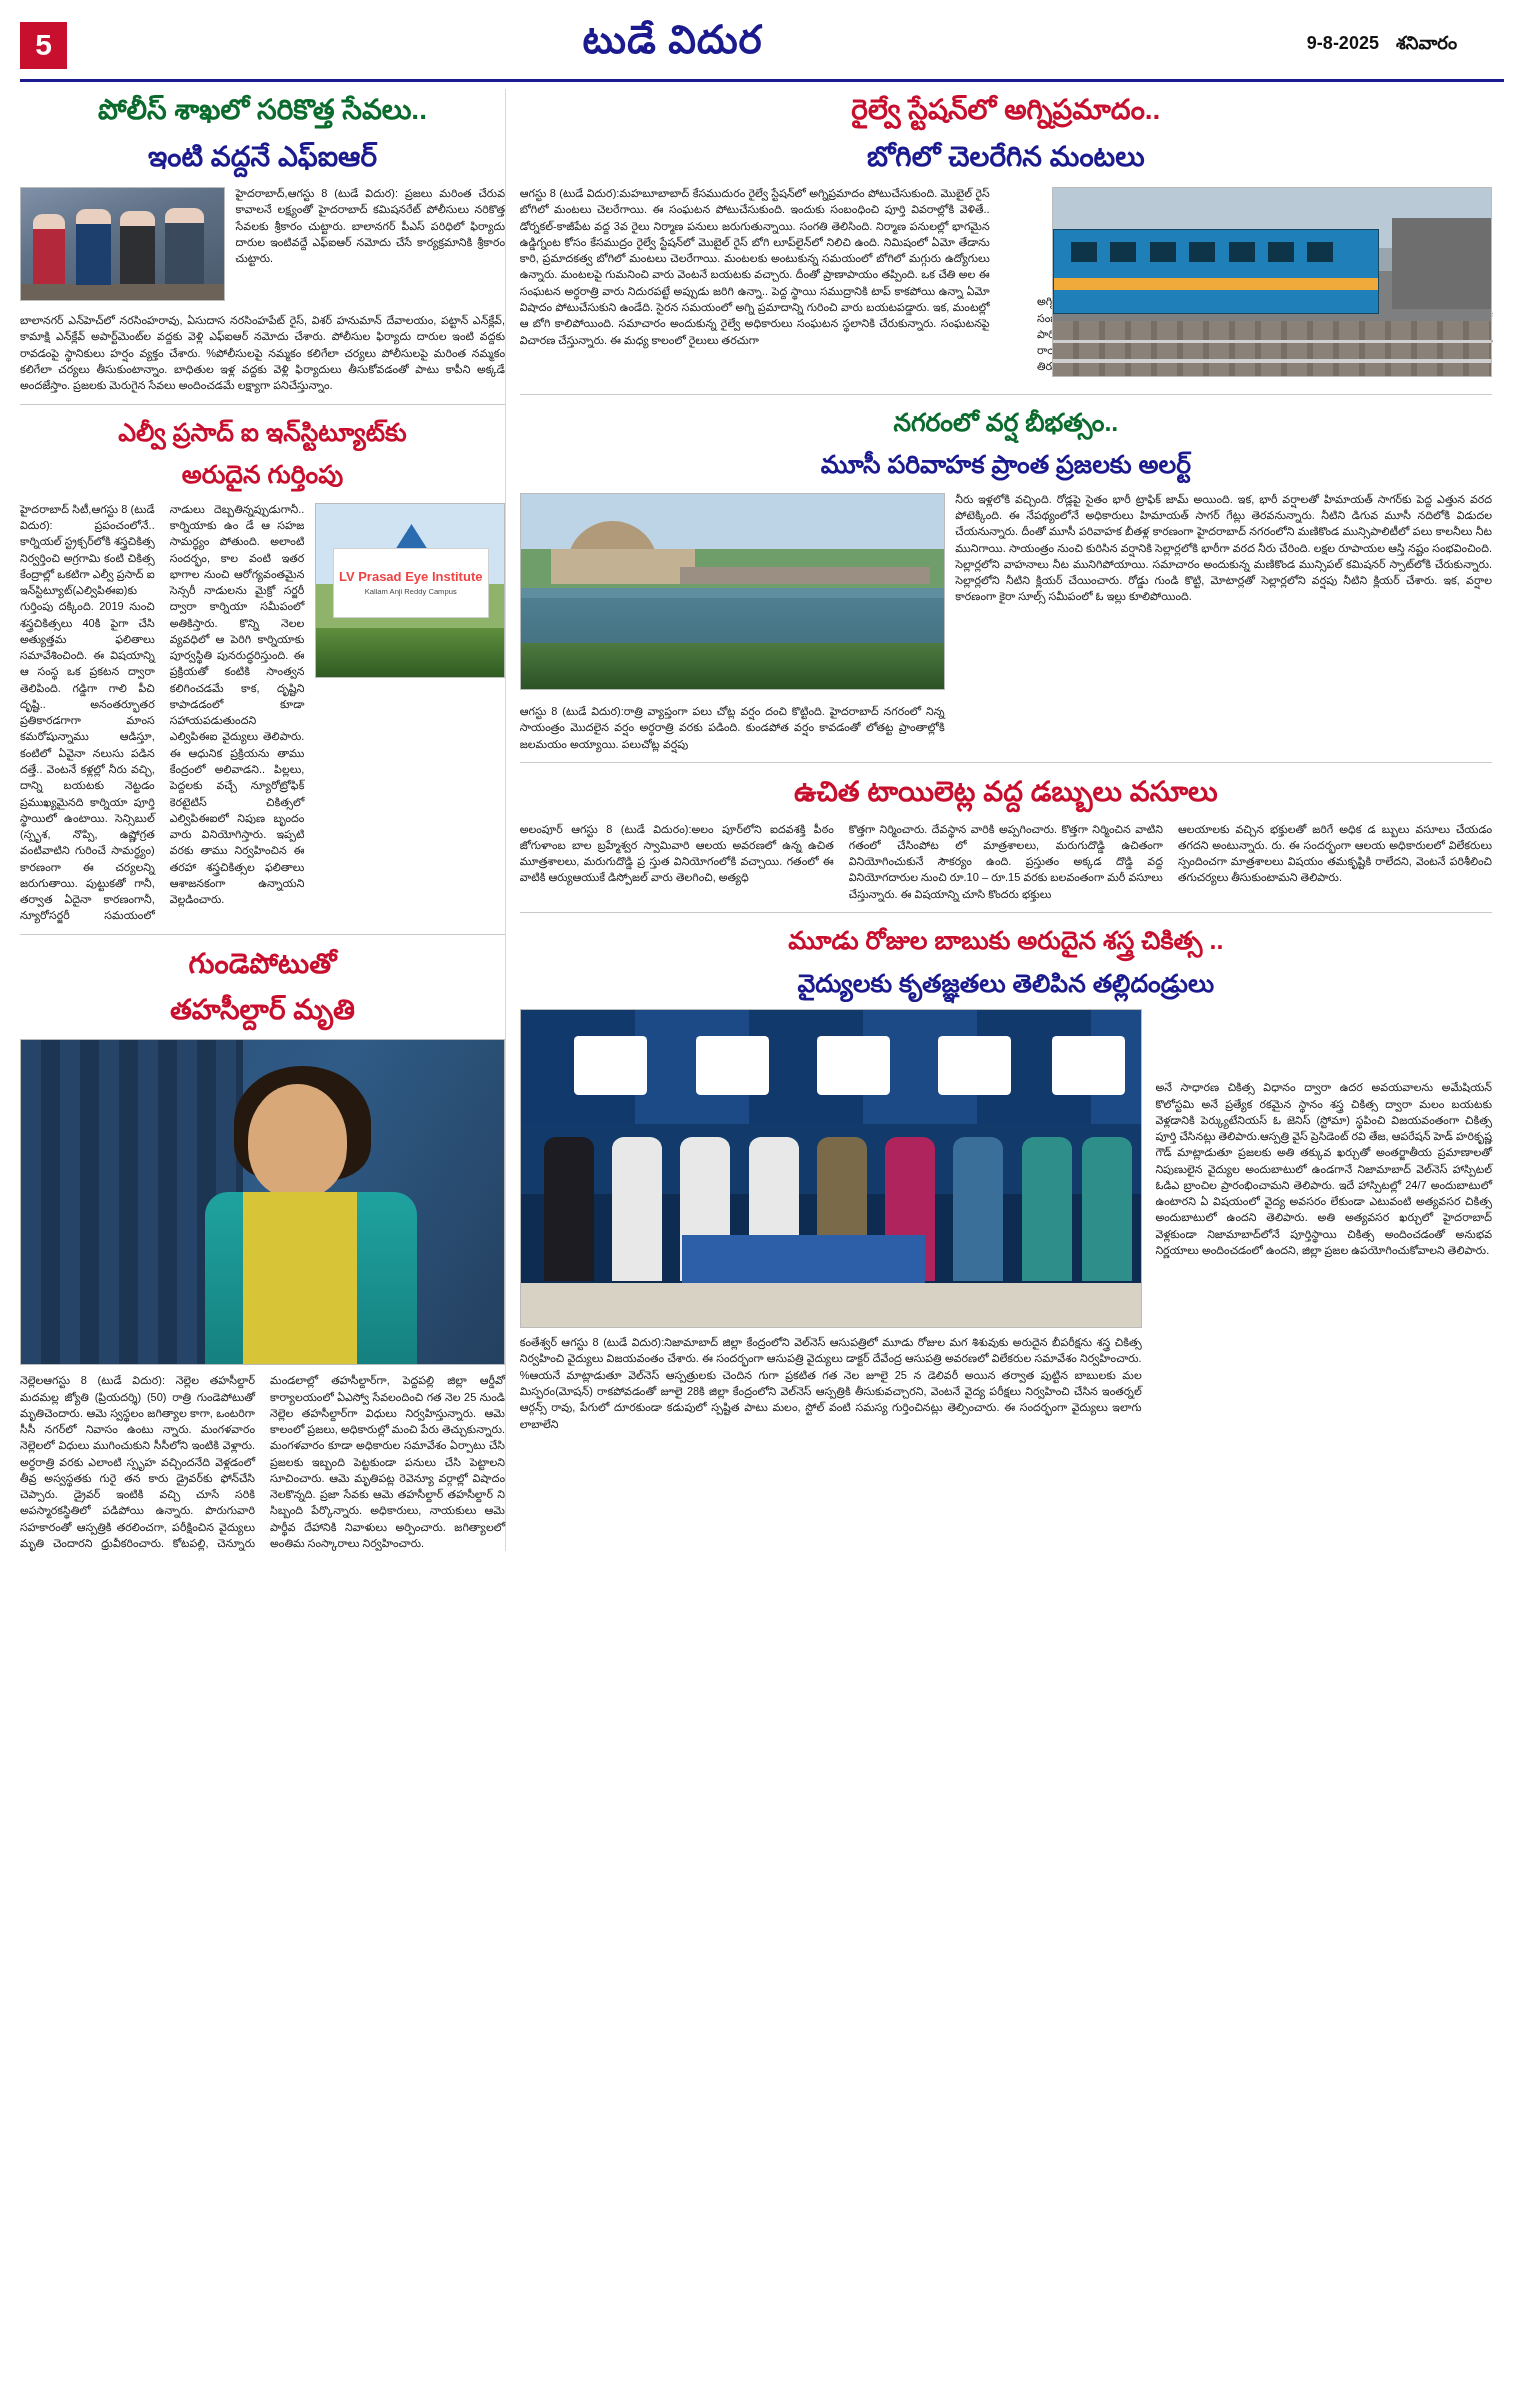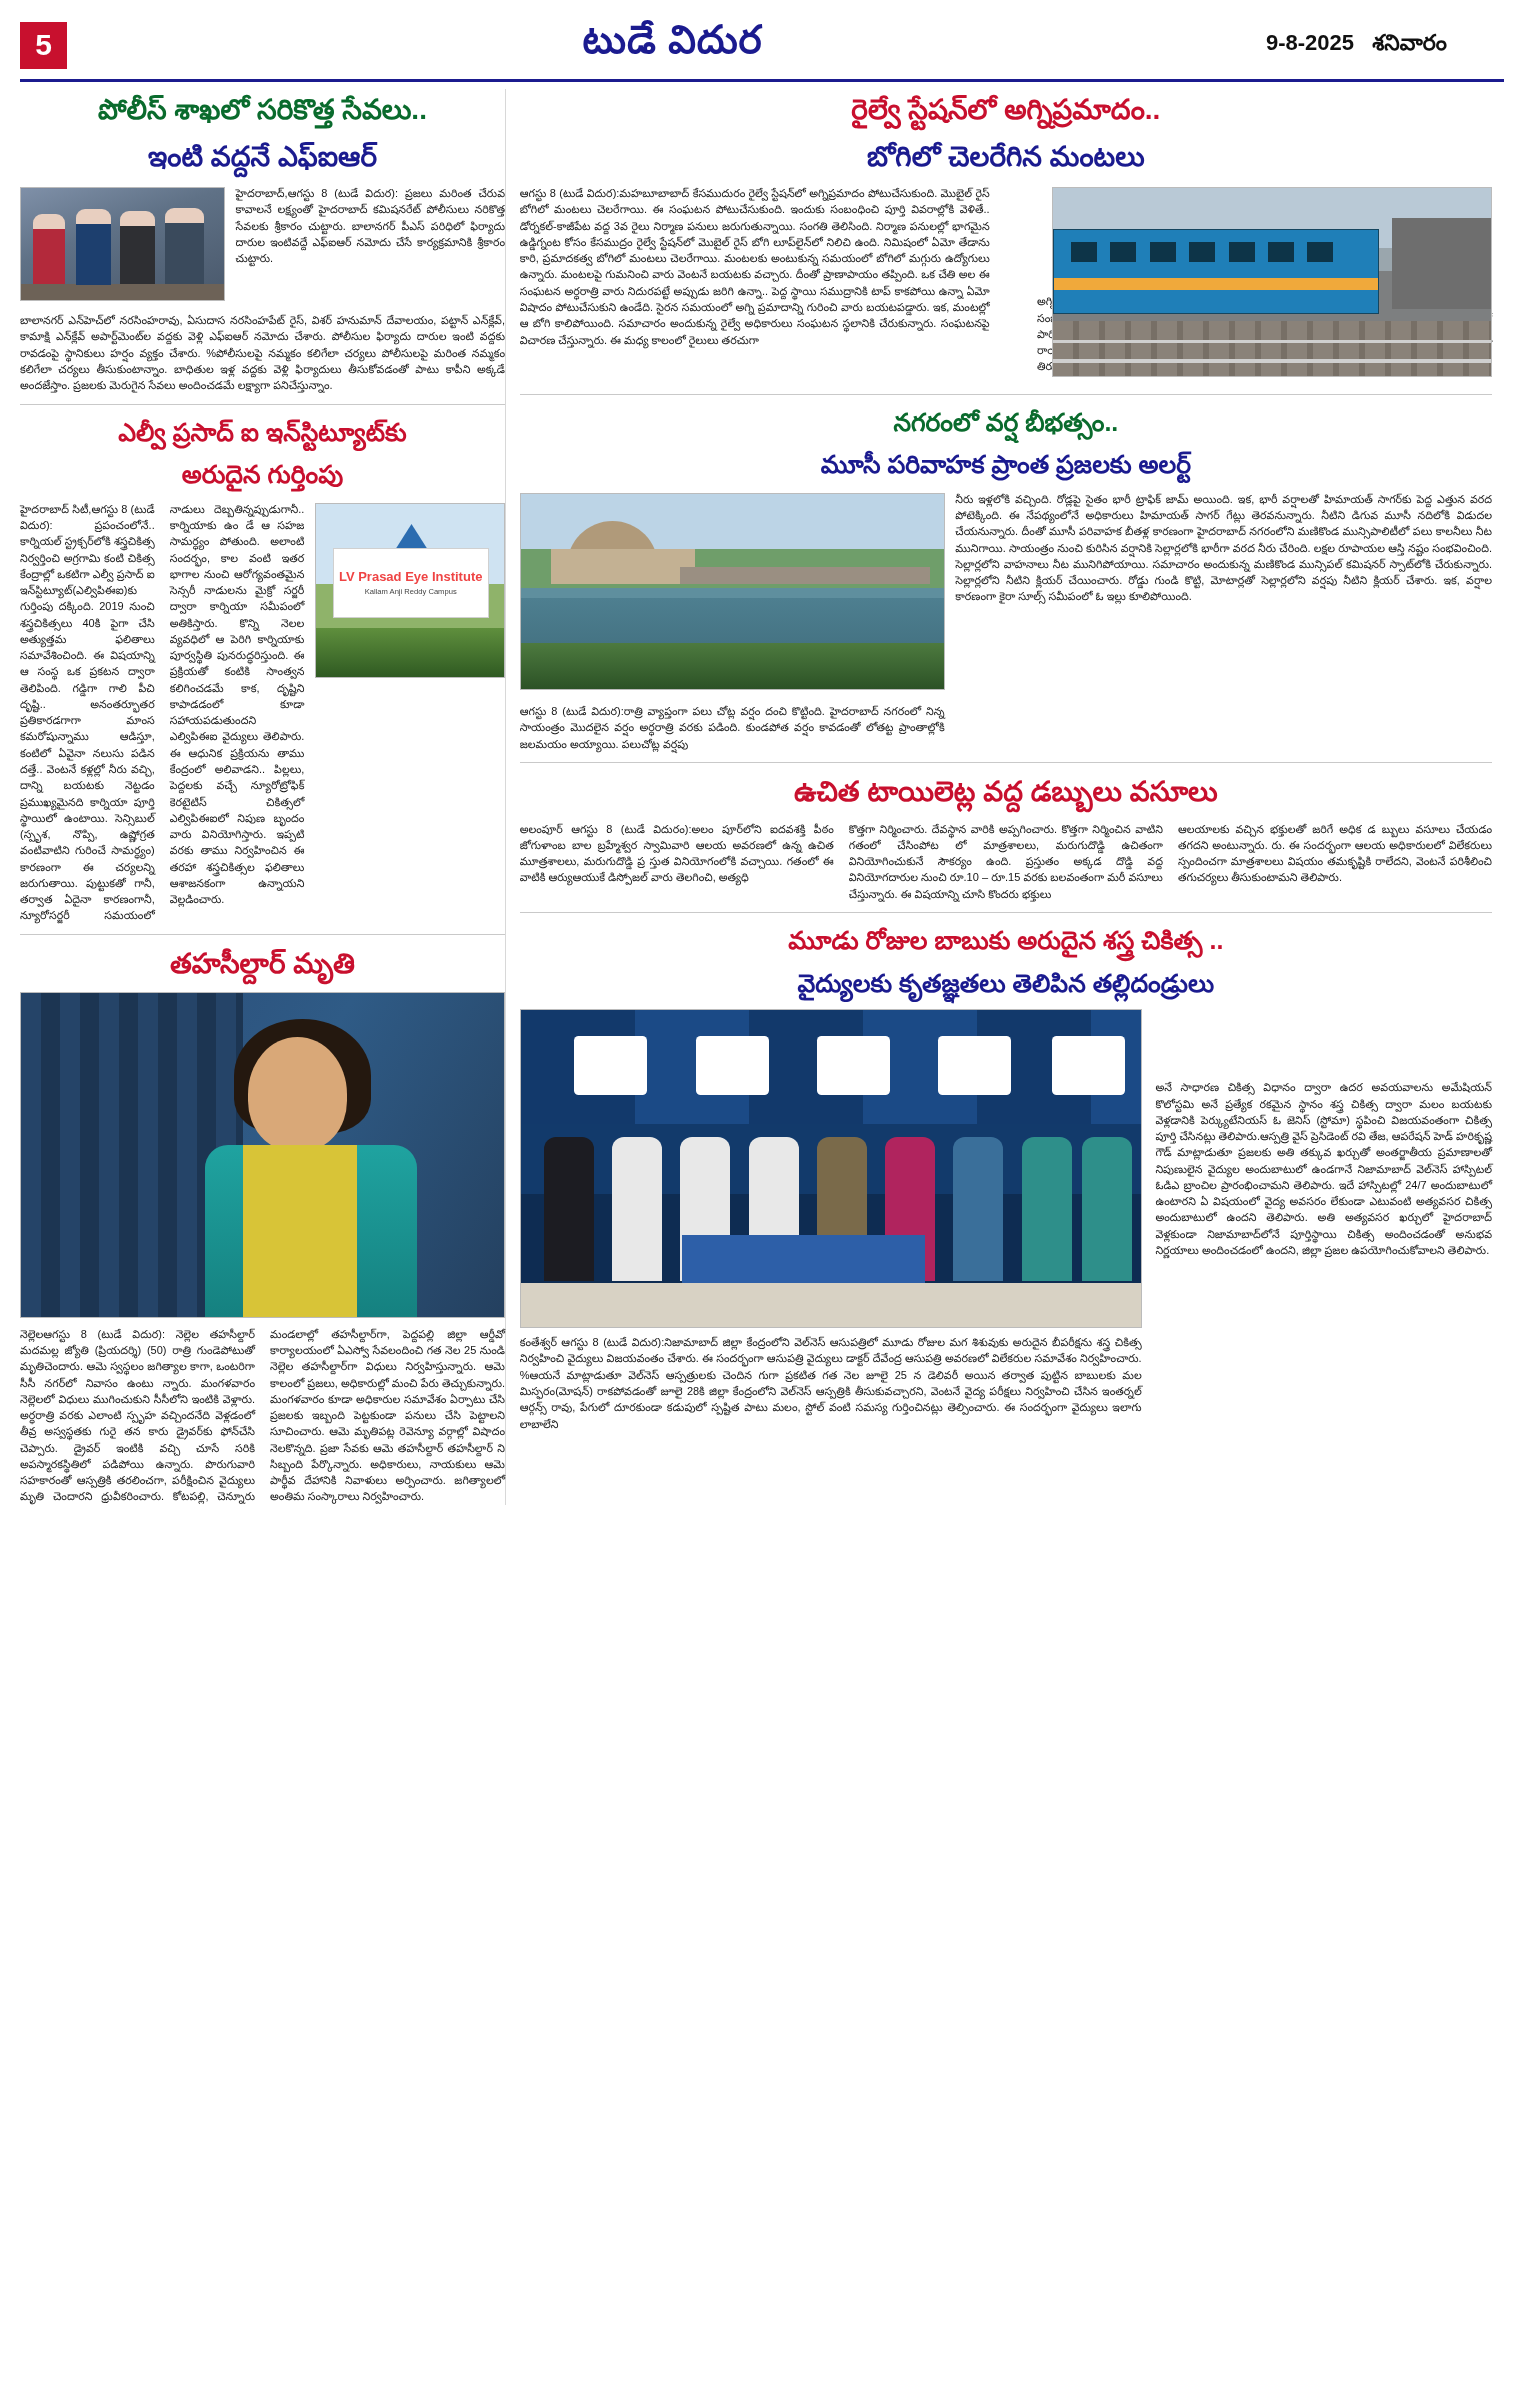--- a/index.html
+++ b/index.html
@@ -40,22 +40,22 @@
     flex: 1;
     text-align: center;
     color: #1b1b8f;
     font-size: 39px;
     font-weight: bold;
     letter-spacing: 0.8px;
     margin-left: 24px;
   }
   .mast-date {
     min-width: 250px;
-    text-align: left;
-    font-size: 22px;
+    text-align: center;
+    font-size: 18px;
     font-weight: bold;
     color: #111;
     padding-right: 6px;
   }
   .mast-date span { margin-left: 12px; }
 
   
   .cols {
     display: flex;
     gap: 0px;
@@ -227,20 +227,21 @@
             </div>
             <div class="bush"></div>
           </div>
           <div class="body-text two-col">హైదరాబాద్ సిటీ,ఆగస్టు 8 (టుడే విదుర): ప్రపంచంలోనే.. కార్నియల్ స్ట్రక్చర్‌లోకి శస్త్రచికిత్స నిర్వర్తించి అగ్రగామి కంటి చికిత్స కేంద్రాల్లో ఒకటిగా ఎల్వీ ప్రసాద్ ఐ ఇన్‌స్టిట్యూట్(ఎల్విపిఈఐ)కు గుర్తింపు దక్కింది. 2019 నుంచి శస్త్రచికిత్సలు 40కి పైగా చేసి అత్యుత్తమ ఫలితాలు సమావేశించింది. ఈ విషయాన్ని ఆ సంస్థ ఒక ప్రకటన ద్వారా తెలిపింది. గడ్డిగా గాలి పీచి దృష్టి.. అనంతర్భూతర ప్రతికారడగాగా మాంస కమరోషున్నాము ఆడిస్తూ, కంటిలో ఏవైనా నలుసు పడిన దత్తే.. వెంటనే కళ్లల్లో నీరు వచ్చి, దాన్ని బయటకు నెట్టడం ప్రముఖ్యమైనది కార్నియా పూర్తి స్థాయిలో ఉంటాయి. సెన్సిబుల్ (స్పృశ, నొప్పి, ఉష్ణోగ్రత వంటివాటిని గురించే సామర్ధ్యం) కారణంగా ఈ చర్యలన్ని జరుగుతాయి. పుట్టుకతో గానీ, తర్వాత ఏదైనా కారణంగానీ, న్యూరోసర్జరీ సమయంలో నాడులు దెబ్బతిన్నప్పుడుగానీ.. కార్నియాకు ఉం డే ఆ సహజ సామర్ధ్యం పోతుంది. అలాంటి సందర్భం, కాల వంటి ఇతర భాగాల నుంచి ఆరోగ్యవంతమైన సెన్సరీ నాడులను మైక్రో సర్జరీ ద్వారా కార్నియా సమీపంలో అతికిస్తారు. కొన్ని నెలల వ్యవధిలో ఆ పెరిగి కార్నియాకు పూర్వస్థితి పునరుద్ధరిస్తుంది. ఈ ప్రక్రియతో కంటికి సాంత్వన కలిగించడమే కాక, దృష్టిని కాపాడడంలో కూడా సహాయపడుతుందని ఎల్విపిఈఐ వైద్యులు తెలిపారు. ఈ ఆధునిక ప్రక్రియను తాము కేంద్రంలో అలివాడని.. పిల్లలు, పెద్దలకు వచ్చే న్యూరోట్రోఫిక్ కెరటైటిస్ చికిత్సలో ఎల్విపిఈఐలో నిపుణ బృందం వారు వినియోగిస్తారు. ఇప్పటి వరకు తాము నిర్వహించిన ఈ తరహా శస్త్రచికిత్సల ఫలితాలు ఆశాజనకంగా ఉన్నాయని వెల్లడించారు.</div>
         </div>
       </div>
 
       <div class="rule-thin"></div>
 
       <div>
+        <div class="headline hl-red h-xl">గుండెపోటుతో</div>
         <div class="headline hl-red h-xl">తహసీల్దార్ మృతి</div>
 
         <div class="photo ph-lady">
           <div class="curtain"></div>
             <div class="hair"></div>
             <div class="head"></div>
           <div class="body"></div>
             <div class="scarf"></div>
         </div>
 

